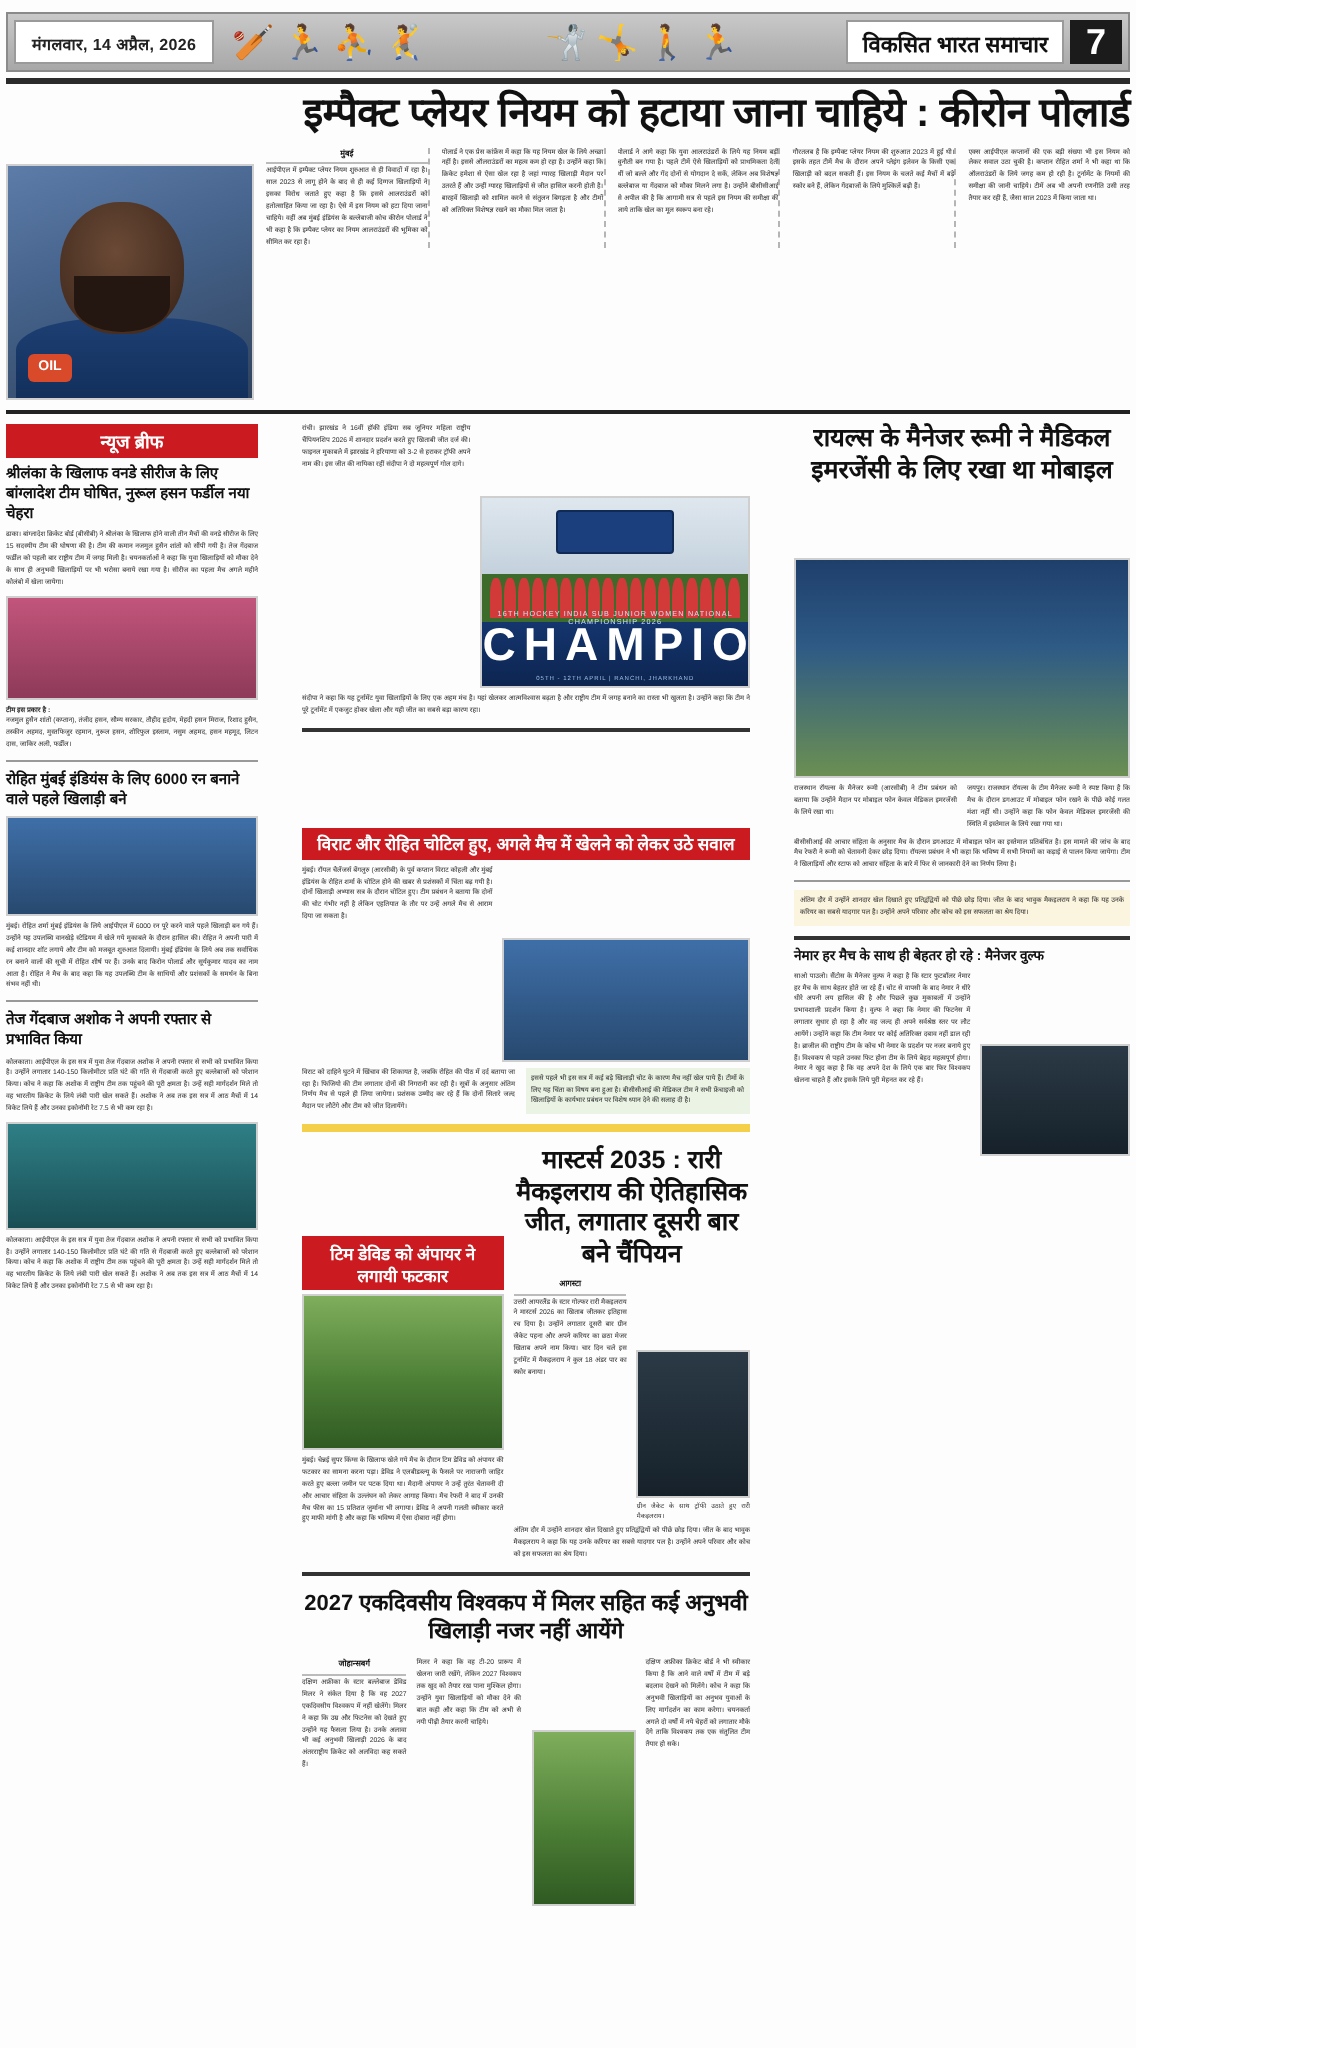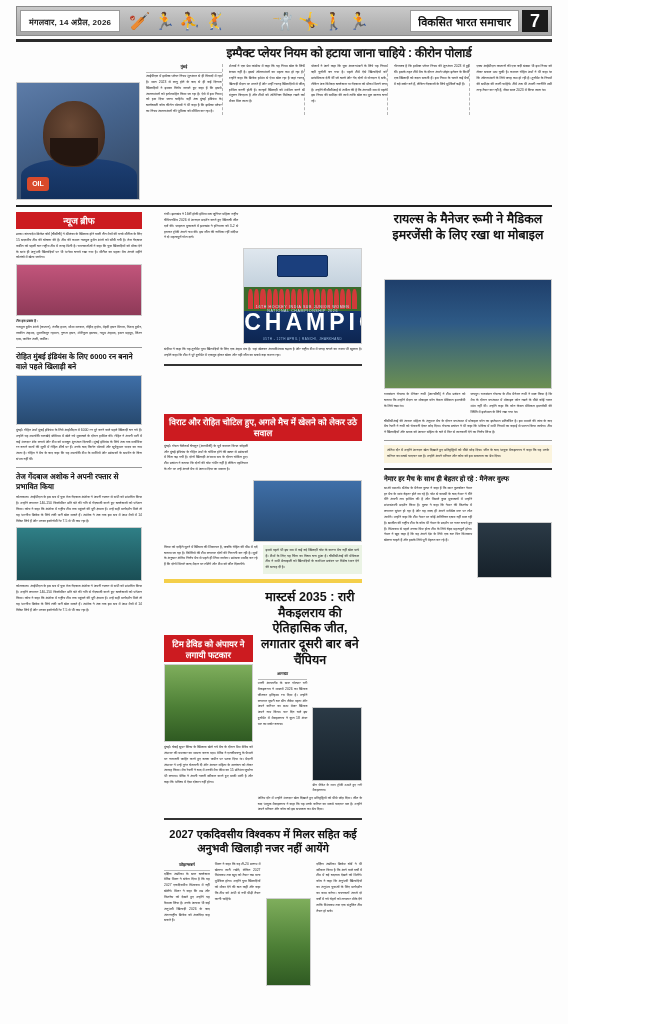--- a/index.html
+++ b/index.html
@@ -6,21 +6,21 @@
   html, body {
     width: 670px; height: 1024px;
     background: #ffffff;
     font-family: "Liberation Sans", "DejaVu Sans", sans-serif;
     overflow: hidden;
   }
   .page {
     position: relative;
     width: 568px; height: 1024px;
     background: #fdfdfd;
-    padding: 6px 16px;
+    padding: 6px 3px;
   }
 
   
   .masthead {
     display: flex; align-items: stretch;
     height: 30px;
     background: linear-gradient(180deg,#c9c9c9 0%, #b6b6b6 55%, #a8a8a8 100%);
     border: 1px solid #8a8a8a;
     padding: 3px;
     gap: 3px;
@@ -75,22 +75,22 @@
     background: linear-gradient(180deg,#1d3f73 0%,#13305c 100%);
     border-radius: 40% 40% 0 0;
   }
   .lead-photo .oil {
     position: absolute; left: 10px; bottom: 8px; width: 22px; height: 14px;
     background: #d94a2b; border-radius: 3px;
     font-size: 7px; color: #fff; text-align: center; line-height: 14px; font-weight: bold;
   }
   .lead-body { flex: 1; }
   .lead-head {
-    font-size: 12px; font-weight: bold; color: #111; line-height: 1.18;
-    text-align: center; margin-bottom: 4px; letter-spacing: -.2px;
+    font-size: 20px; font-weight: bold; color: #111; line-height: 1.18;
+    text-align: right; margin-bottom: 4px; letter-spacing: -.2px;
   }
   .lead-cols { display: flex; gap: 6px; }
   .lead-col {
     flex: 1; font-size: 3.4px; line-height: 1.72; color: #2a2a2a;
     text-align: justify; overflow: hidden; max-height: 88px;
   }
   .byline {
     display: block; text-align: center; font-weight: bold;
     font-size: 4px; color: #111; margin-bottom: 1px;
     border-bottom: 1px solid #bbb; padding-bottom: 1px;
@@ -223,20 +223,21 @@
         <div class="lead-col vrule">गौरतलब है कि इम्पैक्ट प्लेयर नियम की शुरुआत 2023 में हुई थी। इसके तहत टीमें मैच के दौरान अपने प्लेइंग इलेवन के किसी एक खिलाड़ी को बदल सकती हैं। इस नियम के चलते कई मैचों में बड़े स्कोर बने हैं, लेकिन गेंदबाजों के लिये मुश्किलें बढ़ी हैं।</div>
         <div class="lead-col">एक्स आईपीएल कप्तानों की एक बड़ी संख्या भी इस नियम को लेकर सवाल उठा चुकी है। कप्तान रोहित शर्मा ने भी कहा था कि ऑलराउंडरों के लिये जगह कम हो रही है। टूर्नामेंट के नियमों की समीक्षा की जानी चाहिये। टीमें अब भी अपनी रणनीति उसी तरह तैयार कर रही हैं, जैसा साल 2023 में किया जाता था।</div>
       </div>
     </div>
   </div>
 
   <div class="grid">
 
     <div class="col-left">
       <div class="redbar">न्यूज ब्रीफ</div>
+      <div class="sub-head">श्रीलंका के खिलाफ वनडे सीरीज के लिए बांग्लादेश टीम घोषित, नुरूल हसन फर्डील नया चेहरा</div>
       <div class="micro">ढाका। बांग्लादेश क्रिकेट बोर्ड (बीसीबी) ने श्रीलंका के खिलाफ होने वाली तीन मैचों की वनडे सीरीज के लिए 15 सदस्यीय टीम की घोषणा की है। टीम की कमान नजमुल हुसैन शांतो को सौंपी गयी है। तेज गेंदबाज फर्डील को पहली बार राष्ट्रीय टीम में जगह मिली है। चयनकर्ताओं ने कहा कि युवा खिलाड़ियों को मौका देने के साथ ही अनुभवी खिलाड़ियों पर भी भरोसा बनाये रखा गया है। सीरीज का पहला मैच अगले महीने कोलंबो में खेला जायेगा।</div>
       <div class="ph ph-pink" style="height:52px;margin:3px 0;"></div>
       <div class="micro" style="font-weight:bold;">टीम इस प्रकार है :</div>
       <div class="micro">नजमुल हुसैन शांतो (कप्तान), तंजीद हसन, सौम्य सरकार, तौहीद हृदोय, मेहदी हसन मिराज, रिशाद हुसैन, तस्कीन अहमद, मुस्तफिजुर रहमान, नुरूल हसन, शोरिफुल इस्लाम, नसुम अहमद, हसन महमूद, लिटन दास, जाकिर अली, फर्डील।</div>
 
       <div class="divider"></div>
       <div class="sub-head">रोहित मुंबई इंडियंस के लिए 6000 रन बनाने वाले पहले खिलाड़ी बने</div>
       <div class="ph ph-blue" style="height:50px;margin:3px 0;"></div>
       <div class="micro">मुंबई। रोहित शर्मा मुंबई इंडियंस के लिये आईपीएल में 6000 रन पूरे करने वाले पहले खिलाड़ी बन गये हैं। उन्होंने यह उपलब्धि वानखेड़े स्टेडियम में खेले गये मुकाबले के दौरान हासिल की। रोहित ने अपनी पारी में कई शानदार शॉट लगाये और टीम को मजबूत शुरुआत दिलायी। मुंबई इंडियंस के लिये अब तक सर्वाधिक रन बनाने वालों की सूची में रोहित शीर्ष पर हैं। उनके बाद किरोन पोलार्ड और सूर्यकुमार यादव का नाम आता है। रोहित ने मैच के बाद कहा कि यह उपलब्धि टीम के साथियों और प्रशंसकों के समर्थन के बिना संभव नहीं थी।</div>
 

